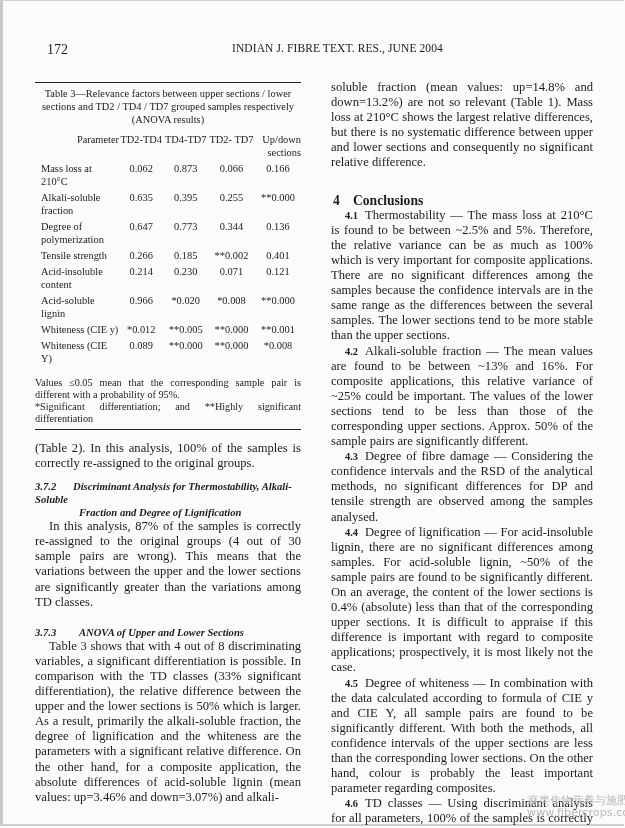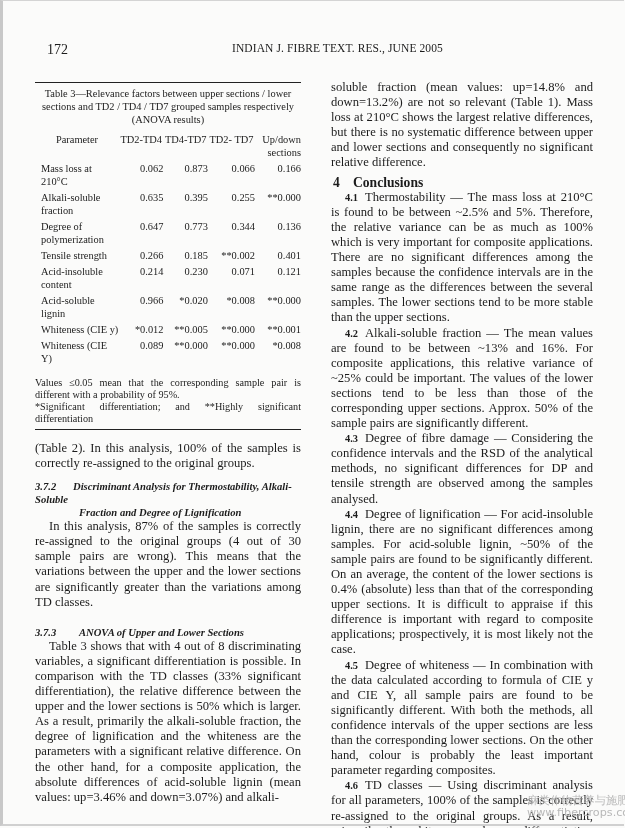--- a/index.html
+++ b/index.html
@@ -8,42 +8,42 @@
   .frame{position:absolute;left:0;top:0;width:624px;height:826px;border-left:3px solid #c8c8c8;border-top:1px solid #d4d4d4;border-bottom:2px solid #d0d0d0;box-sizing:border-box;}
   .page-number{position:absolute;left:47px;top:42px;font-size:14px;}
   .running-head{position:absolute;left:232px;top:42px;font-size:11.5px;letter-spacing:0.1px;}
   .col{position:absolute;font-size:12.6px;line-height:15.1px;text-align:justify;}
   .left{left:35px;top:82px;width:266px;}
   .right{left:331px;top:80px;width:262px;}
   .rule-thick{border-top:1.6px solid #222;}
   .tcap{font-size:10.4px;line-height:13px;text-align:center;margin:4px 4px 6px 4px;}
   table.t3{width:100%;border-collapse:collapse;font-size:10.4px;line-height:13px;}
   table.t3 th{font-weight:normal;text-align:center;vertical-align:top;padding:1px 0 2px 0;}
-  table.t3 th.p{text-align:center;}
-  table.t3 td{vertical-align:top;text-align:right;padding:1px 0 2px 0;}
+  table.t3 th.p{text-align:right;}
+  table.t3 td{vertical-align:top;text-align:center;padding:1px 0 2px 0;}
   table.t3 td.p{text-align:left;padding-left:6px;width:78px;}
   .footnote{font-size:10.2px;line-height:12px;text-align:justify;margin-top:10px;padding-bottom:4px;}
   .fn2{display:flex;justify-content:space-between;}
   p{margin:0;}
   .indent{text-indent:14px;}
   .sub{font-style:italic;font-weight:bold;font-size:10.6px;line-height:13px;text-align:left;}
   .sub .num{display:inline-block;width:38px;}
   .sub2{padding-left:44px;}
-  .sec-title{font-weight:bold;font-size:13.6px;margin:4px 0 0 2px;}
+  .sec-title{font-weight:bold;font-size:13.6px;margin:22px 0 0 2px;}
   .sec-title .n{display:inline-block;width:20px;}
   .subnum{font-size:10.4px;font-weight:bold;margin-right:7px;}
   .watermark{position:absolute;left:527px;top:795px;font-family:"DejaVu Sans",sans-serif;color:#b8b8b8;font-size:11.2px;line-height:12px;text-align:center;}
 </style>
 </head>
 <body>
 
 <div class="frame"></div>
 
 <div class="page-number">172</div>
-<div class="running-head">INDIAN J. FIBRE TEXT. RES., JUNE 2005</div>
+<div class="running-head">INDIAN J. FIBRE TEXT. RES., JUNE 2004</div>
 
 <div class="col left">
   <div class="rule-thick"></div>
   <div class="tcap">Table 3—Relevance factors between upper sections / lower sections and TD2 / TD4 / TD7 grouped samples respectively (ANOVA results)</div>
   <table class="t3">
     <thead>
       <tr>
         <th class="p">Parameter</th>
         <th>TD2-TD4</th>
         <th>TD4-TD7</th>

